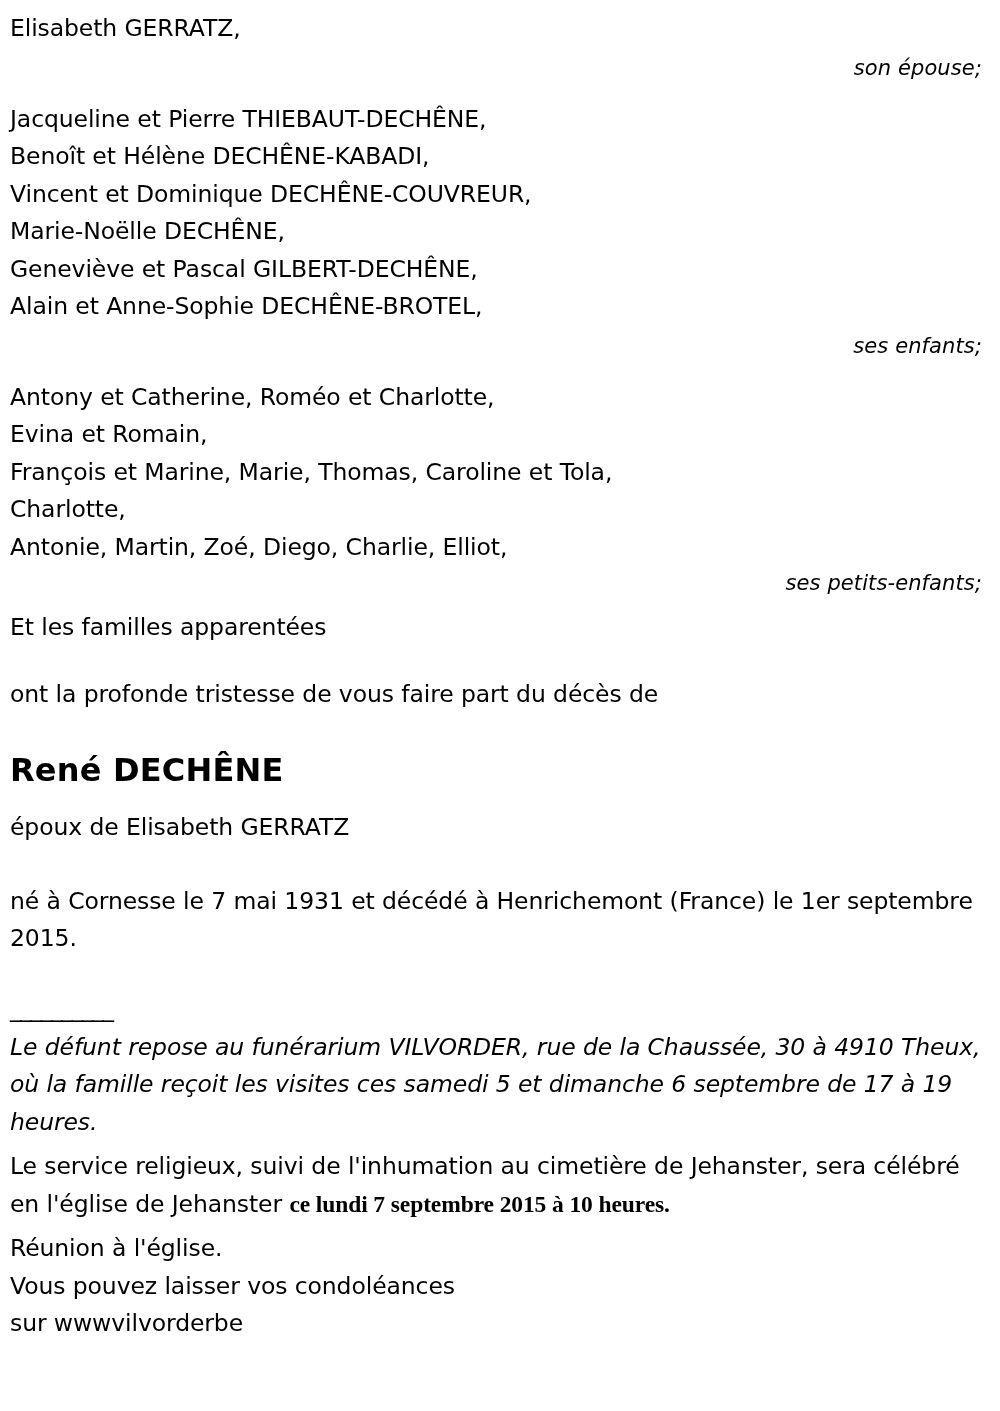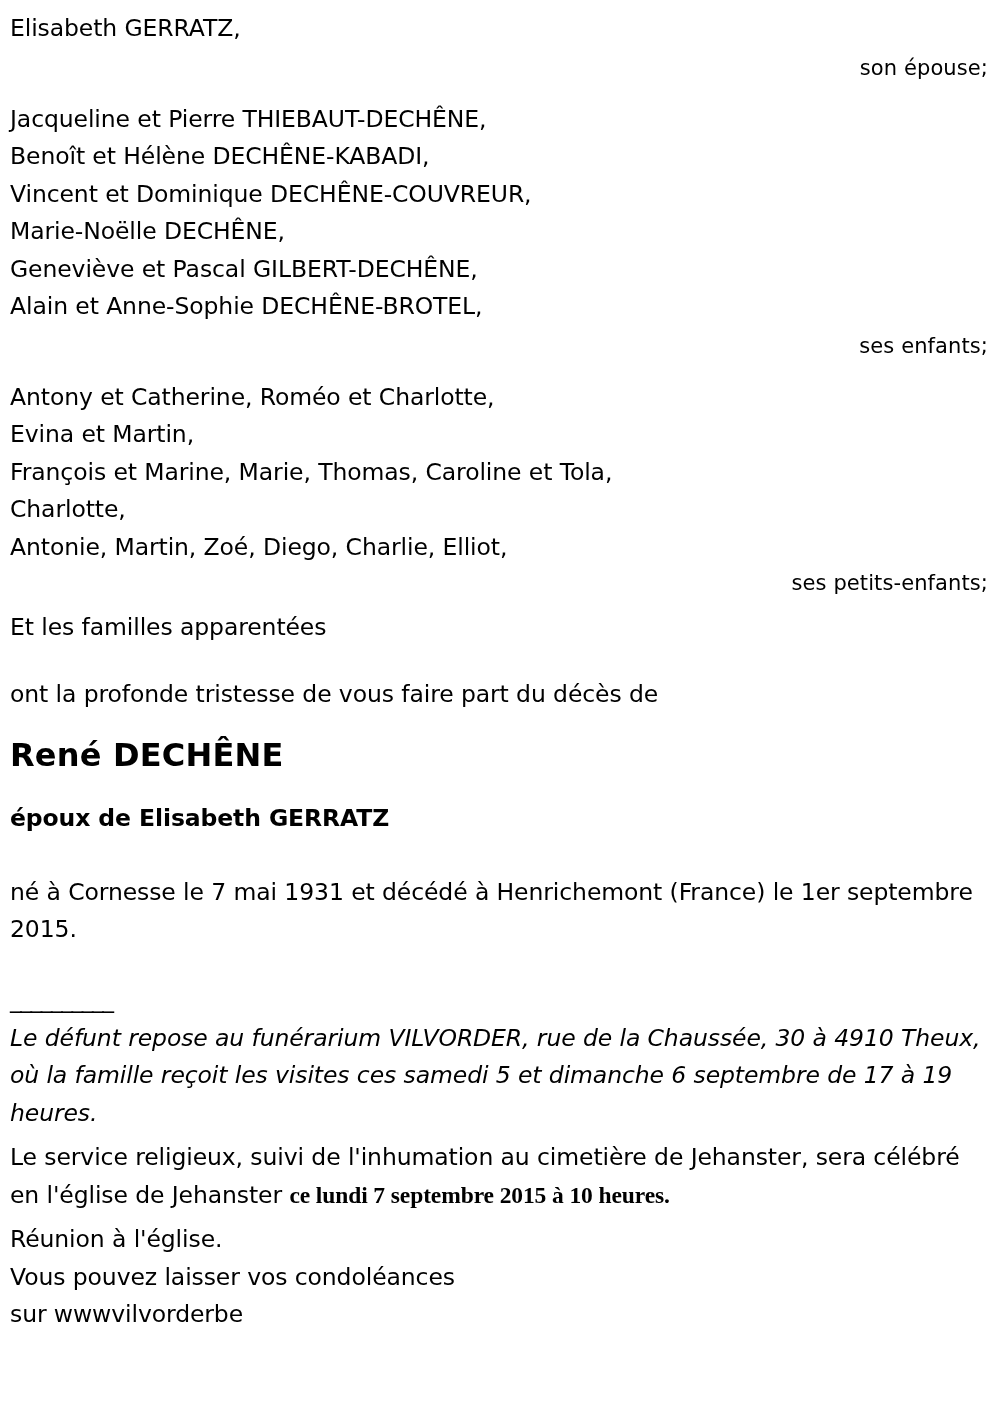--- a/index.html
+++ b/index.html
@@ -15,39 +15,40 @@
     font-family: "DejaVu Sans", "Liberation Sans", sans-serif;
     color: #000000;
   }
 
   .page {
     position: relative;
     width: 1000px;
     height: 1411px;
     background: #ffffff;
     box-sizing: border-box;
-    padding: 8px 4px 0 10px;
+    padding: 8px 10px 0 10px;
   }
 
   
   .line {
     font-size: 23.5px;
     line-height: 37.5px;
     letter-spacing: -0.1px;
     white-space: pre;
   }
 
   .para {
     font-size: 23.5px;
     line-height: 37.5px;
     letter-spacing: -0.1px;
   }
 
   
   .relation {
+    font-style: italic;
     font-size: 21px;
     line-height: 30px;
     text-align: right;
     padding-right: 8px;
     letter-spacing: 0.1px;
   }
 
   
   .group {
     position: relative;
@@ -64,24 +65,24 @@
 
   .families-line { margin-top: 11px; }
 
   .announce { margin-top: 29px; }
 
   .deceased-name {
     font-weight: bold;
     font-size: 32px;
     line-height: 44px;
     letter-spacing: 0.2px;
-    margin-top: 20px;
+    margin-top: 35px;
   }
 
-  .spouse-of { margin-top: 23px; font-weight: bold; }
+  .spouse-of { margin-top: 17px; }
 
   .birth-death { margin-top: 36px; }
 
   .rule {
     margin-top: 40px;
     font-size: 23.5px;
     line-height: 22px;
     letter-spacing: -1.5px;
     white-space: pre;
   }
@@ -109,21 +110,21 @@
     <div class="line">Benoît et Hélène DECHÊNE-KABADI,</div>
     <div class="line">Vincent et Dominique DECHÊNE-COUVREUR,</div>
     <div class="line">Marie-Noëlle DECHÊNE,</div>
     <div class="line">Geneviève et Pascal GILBERT-DECHÊNE,</div>
     <div class="line">Alain et Anne-Sophie DECHÊNE-BROTEL,</div>
     <div class="relation children-relation">ses enfants;</div>
   </div>
 
   <div class="group grandchildren-block">
     <div class="line">Antony et Catherine, Roméo et Charlotte,</div>
-    <div class="line">Evina et Martin,</div>
+    <div class="line">Evina et Romain,</div>
     <div class="line">François et Marine, Marie, Thomas, Caroline et Tola,</div>
     <div class="line">Charlotte,</div>
     <div class="line">Antonie, Martin, Zoé, Diego, Charlie, Elliot,</div>
     <div class="relation grandchildren-relation">ses petits-enfants;</div>
   </div>
 
   <div class="line families-line">Et les familles apparentées</div>
 
   <div class="para announce">ont la profonde tristesse de vous faire part du décès de</div>
 

